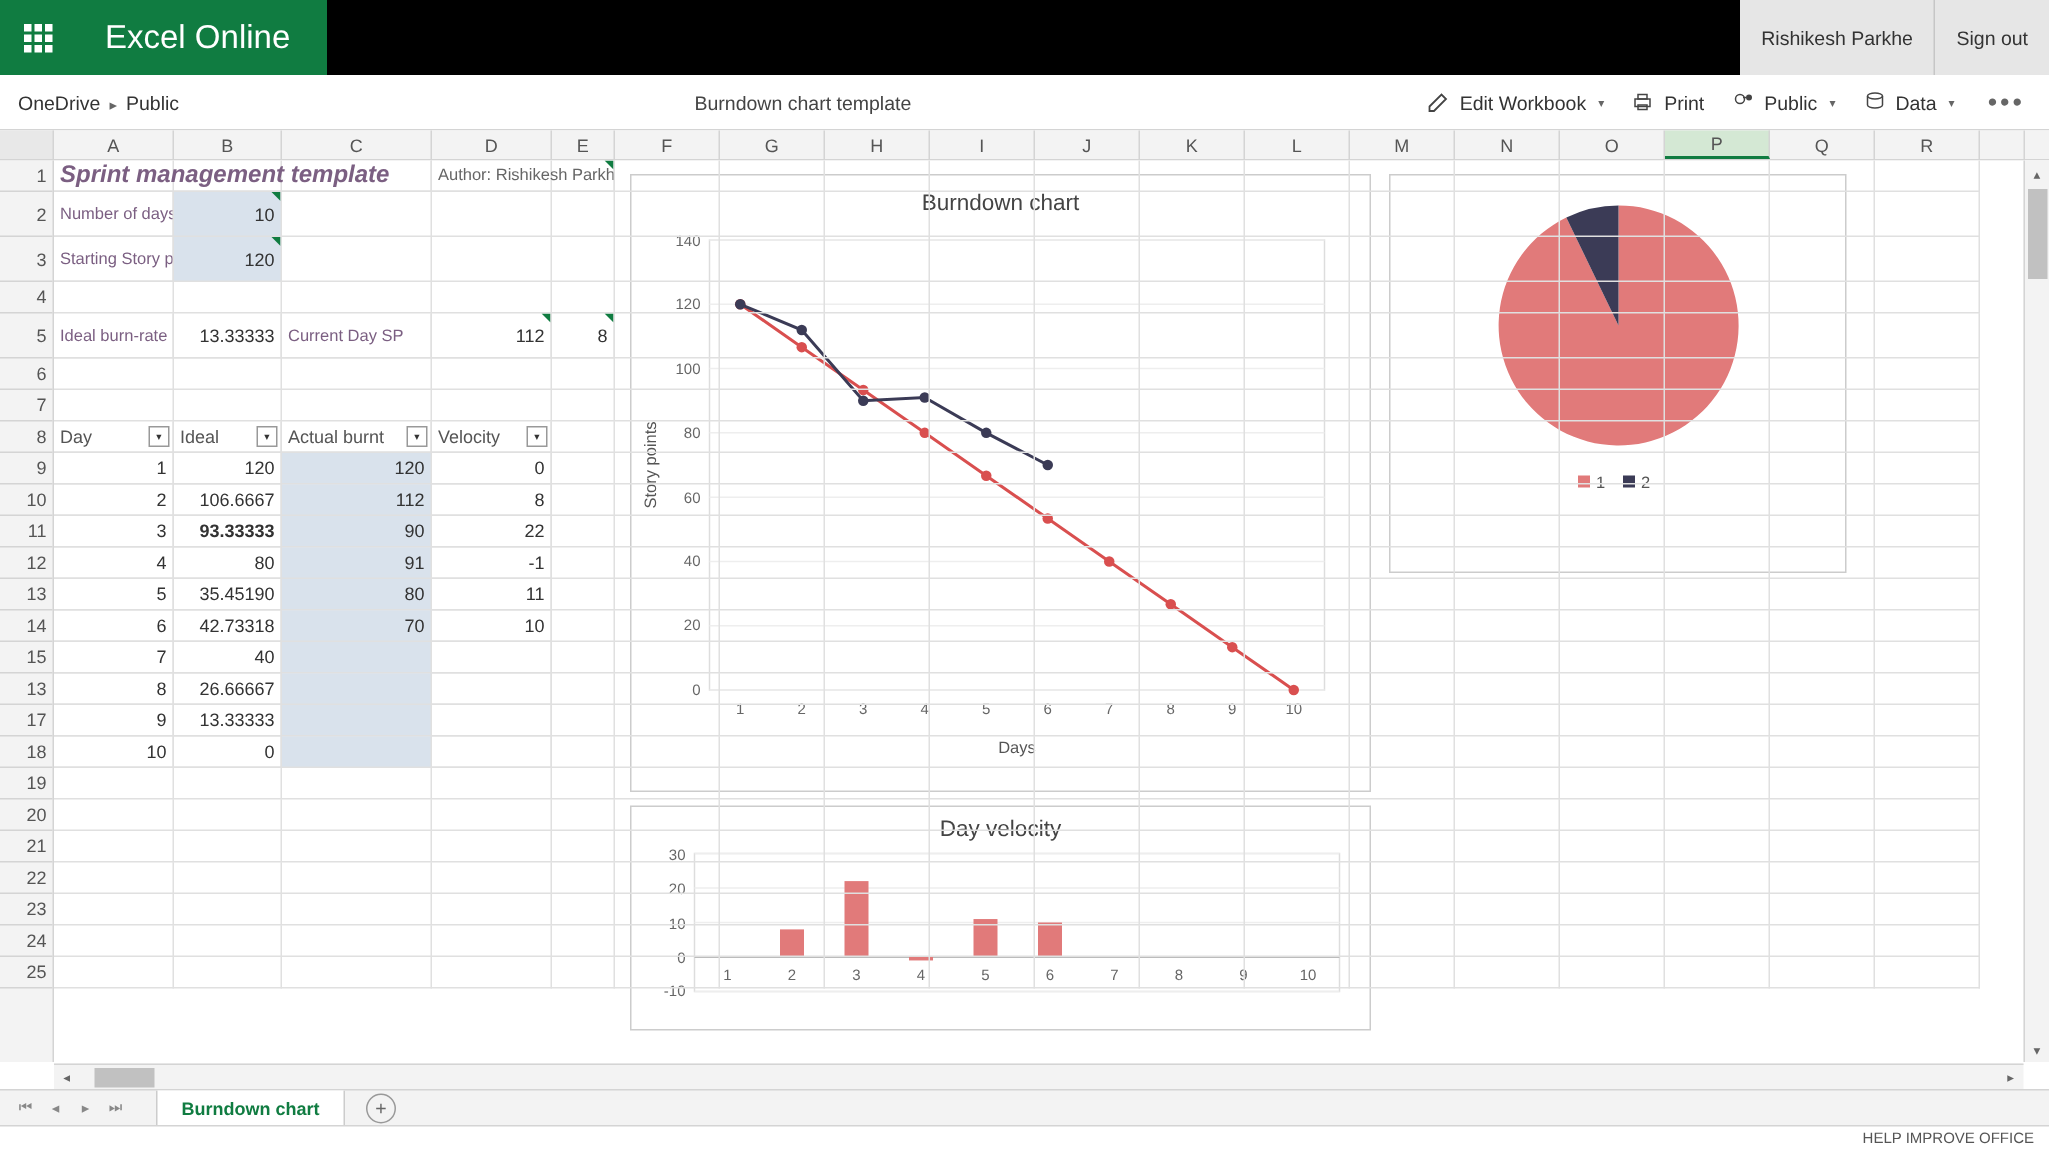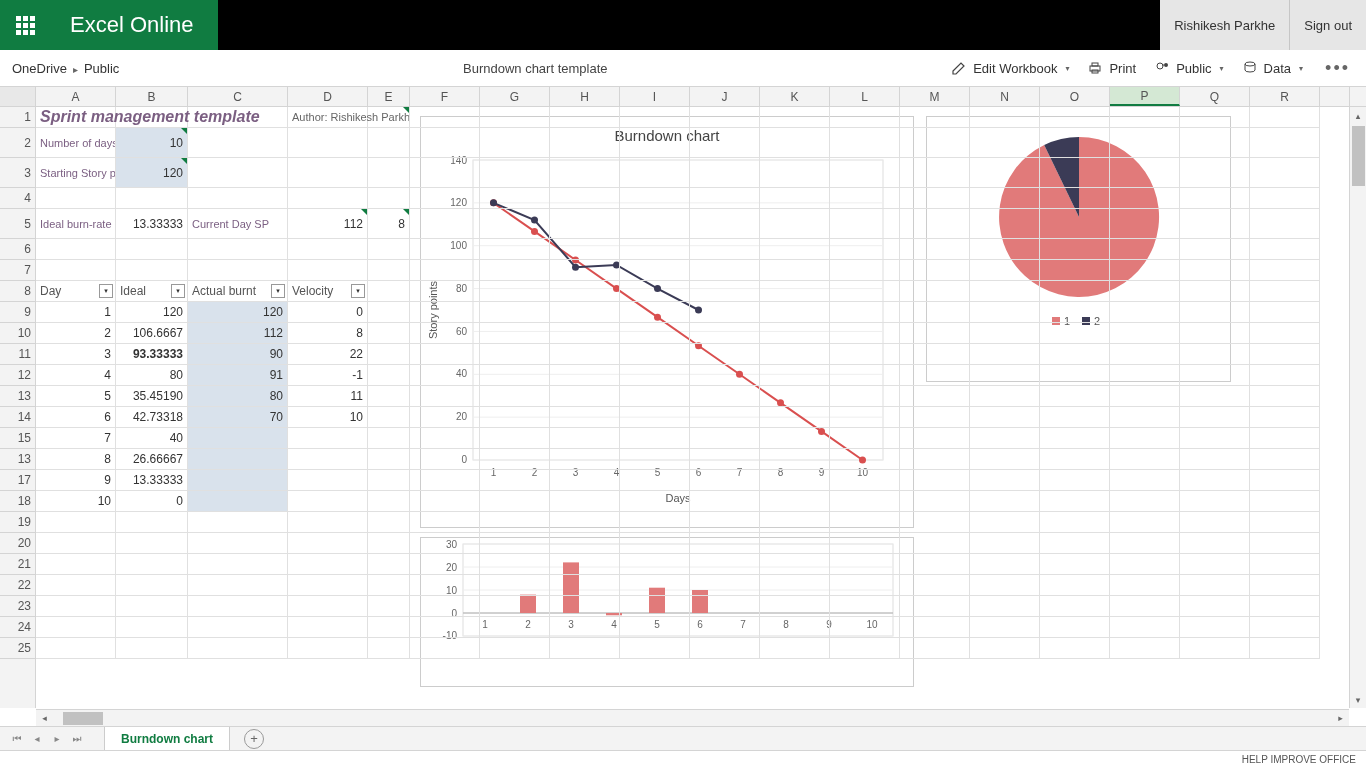--- a/index.html
+++ b/index.html
@@ -288,20 +288,21 @@
         <g font-size="11" fill="#555">
           <rect x="125" y="200" width="8" height="8" fill="#e17a7a"></rect>
             <text x="137" y="208">1</text>
           <rect x="155" y="200" width="8" height="8" fill="#3b3b56"></rect>
             <text x="167" y="208">2</text>
         </g>
       </svg>
     </div>
 
     <div class="chart-box" style="left:384px; top:430px; width:494px; height:150px;">
+      <div class="chart-title" style="padding:6px 0 2px;">Day velocity</div>
       <svg width="494" height="118">
         <g transform="translate(42,6)">
           <rect x="0" y="0" width="430" height="92" fill="none" stroke="#ddd"></rect>
 
           <g stroke="#eee">
             <line x1="0" x2="430" y1="0" y2="0"></line>
             <line x1="0" x2="430" y1="23" y2="23"></line>
             <line x1="0" x2="430" y1="46" y2="46"></line>
             <line x1="0" x2="430" y1="69" y2="69"></line>
             <line x1="0" x2="430" y1="92" y2="92"></line>

